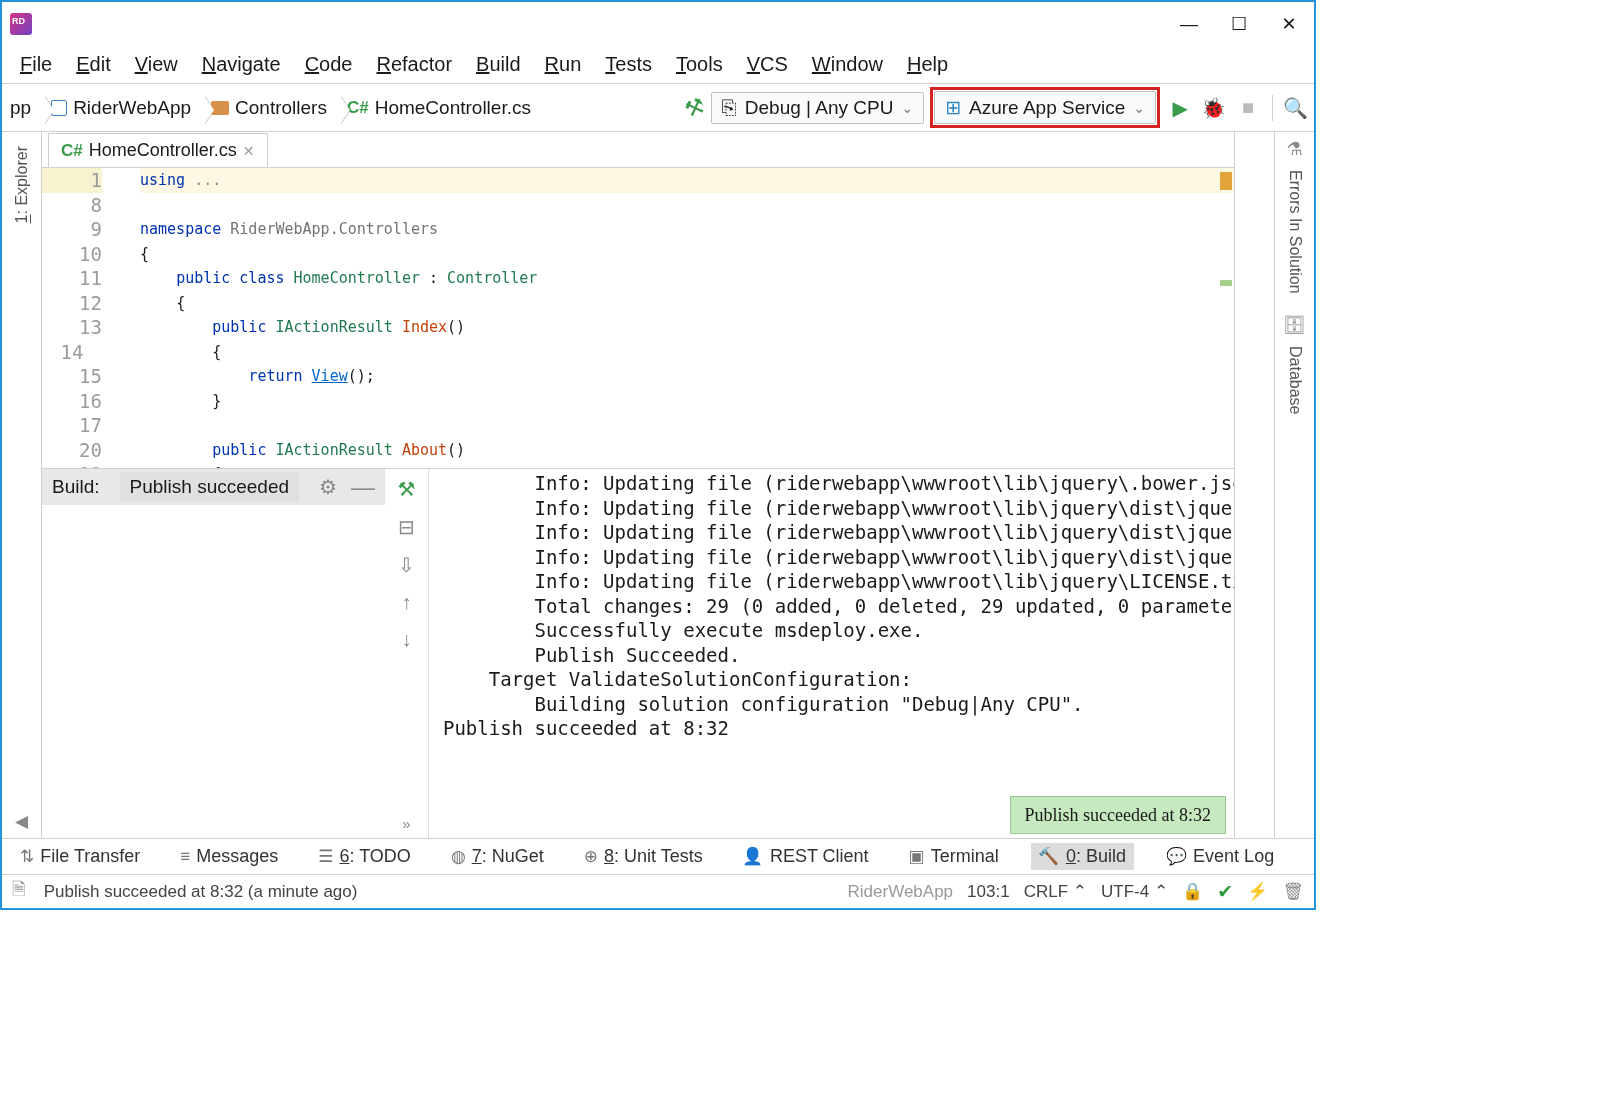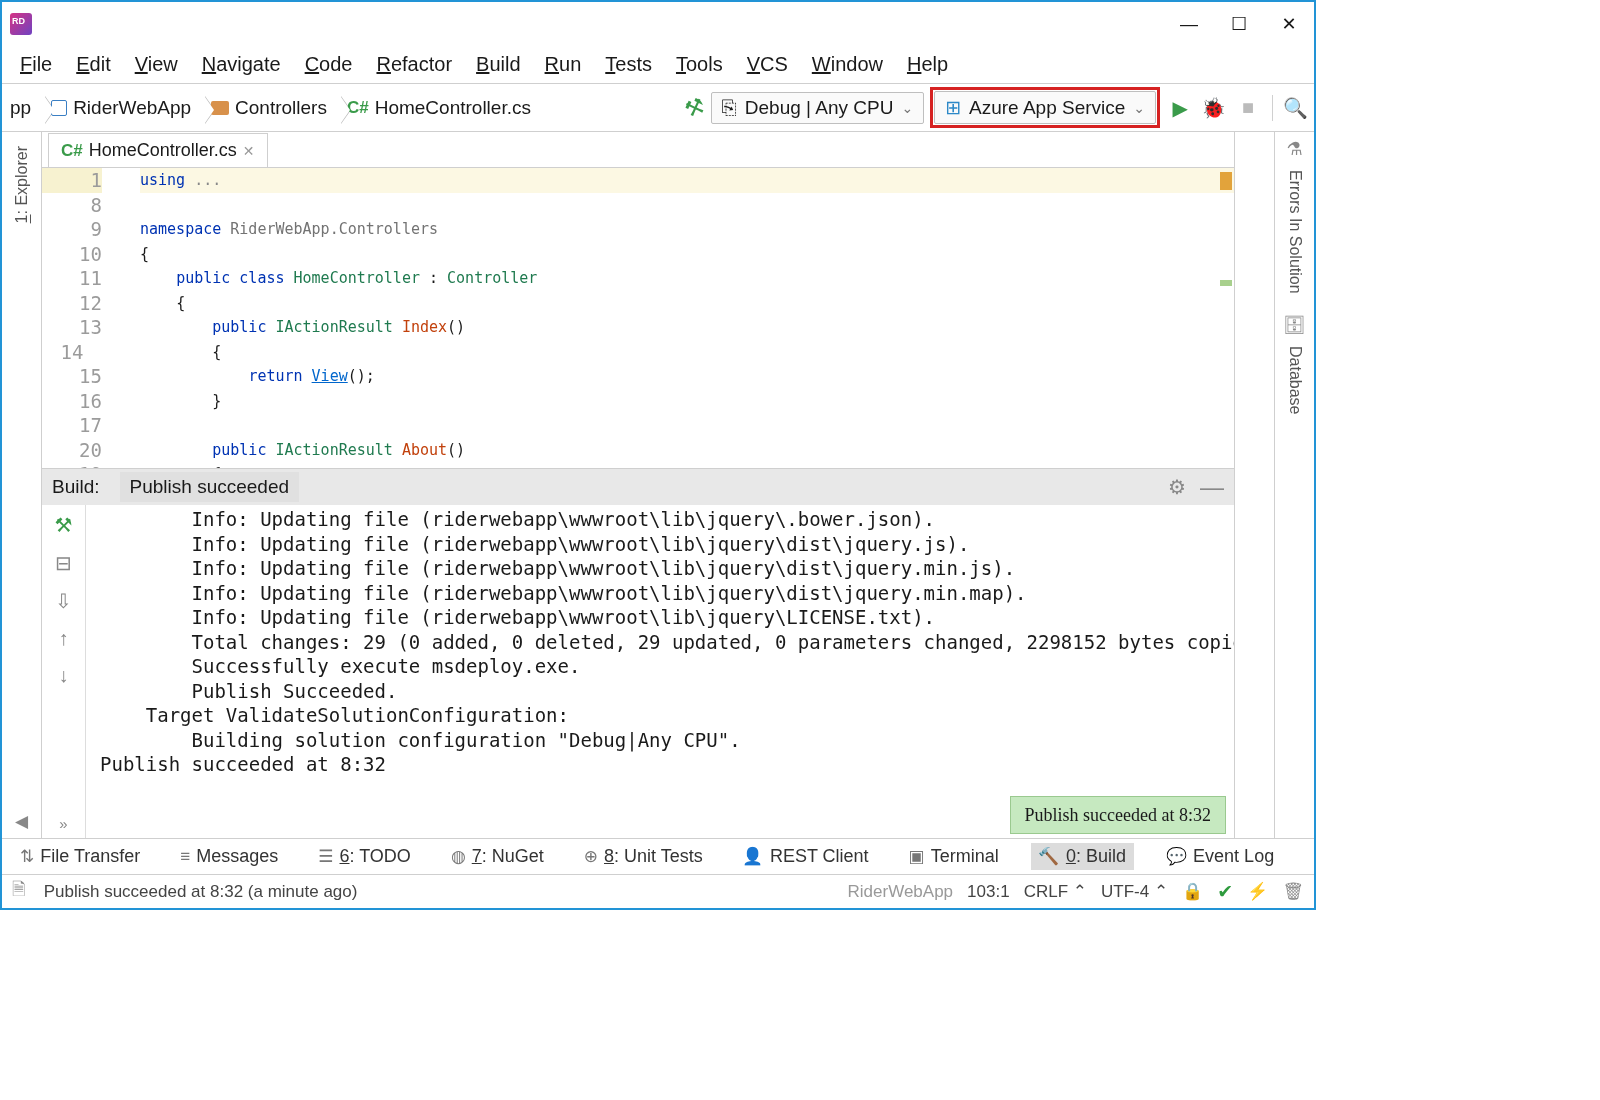--- a/index.html
+++ b/index.html
@@ -68,21 +68,21 @@
   .type { color:#1f7a4f; }
   .method { color:#c2410c; }
   .link { color:#0066cc; text-decoration:underline; }
   .ns { color:#737373; }
   .dots { color:#888; }
   .right-stripe { position:absolute; right:2px; top:4px; width:12px; height:100%;}
   .marker-warn { width:12px; height:18px; background:#e2a33b; margin-bottom:2px;}
   .marker-todo { width:12px; height:6px; background:#a8d08d; margin-top:90px;}
   
   
-  .build-panel { flex:1; display:flex; flex-direction:column; border-top:1px solid #cfcfcf;}
+  .build-panel { flex:1; display:flex; flex-direction:row; border-top:1px solid #cfcfcf;}
   .build-header { height:36px; background:#e8e8e8; display:flex; align-items:center; padding:0 10px; gap:20px; font-size:19px;}
   .build-header .status-succ { background:#e0e0e0; padding:4px 10px;}
   .build-header .right { margin-left:auto; display:flex; gap:14px; align-items:center;}
   .gear-ico { color:#888; cursor:pointer; font-size:20px;}
   .min-ico { color:#888; cursor:pointer; font-size:24px;}
   .build-body { flex:1; display:flex; overflow:hidden;}
   .build-tools { width:44px; border-right:1px solid #ddd; display:flex; flex-direction:column; align-items:center; gap:14px; padding-top:8px;}
   .bt-ico { font-size:20px; color:#888; cursor:pointer;}
   .bt-ico.green { color:#3a9b4a;}
   .build-log { flex:1; font-family:"Consolas",monospace; font-size:19px; line-height:24.5px; padding:2px 0 2px 14px; overflow:auto; white-space:pre; position:relative;}

